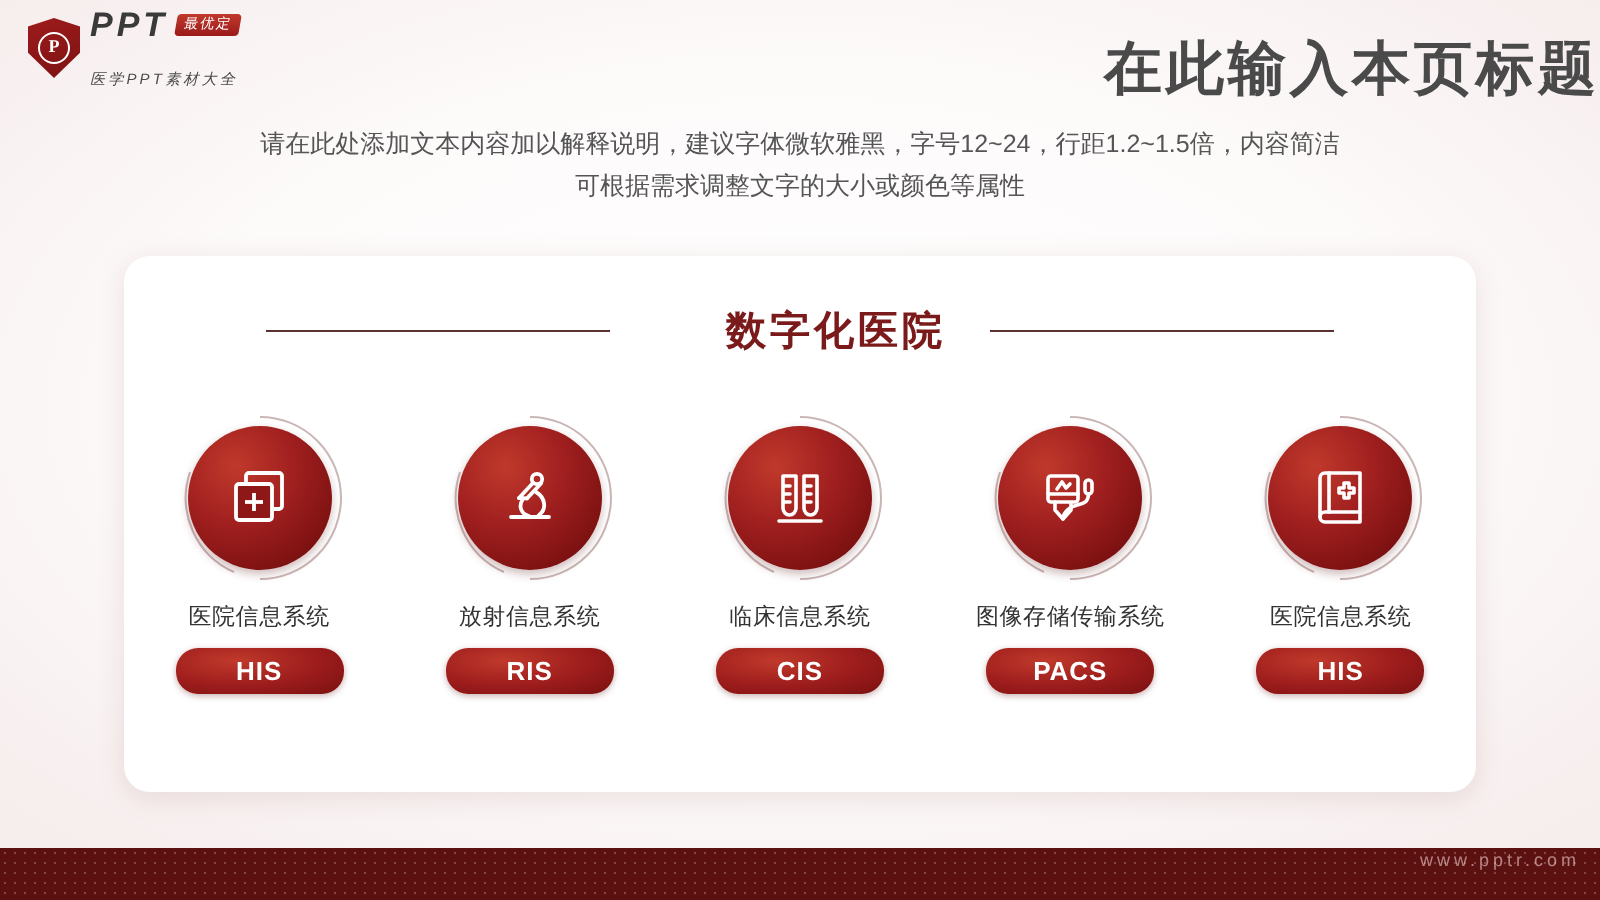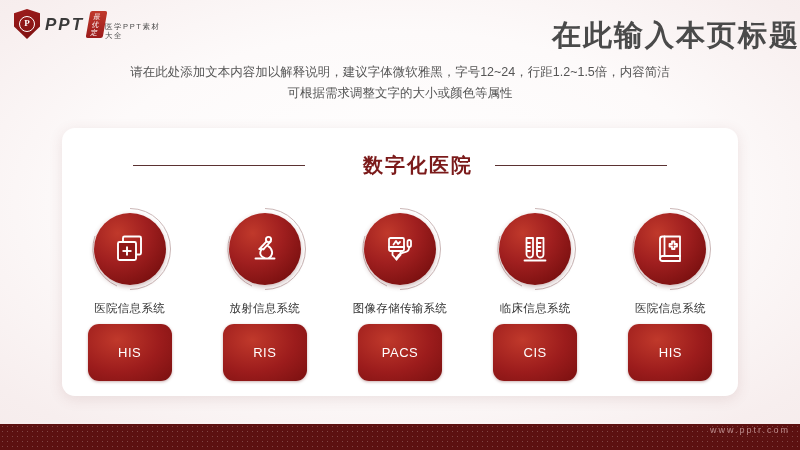--- a/index.html
+++ b/index.html
@@ -55,21 +55,21 @@
     border-radius: 50%;
     color: #ffffff;
     font-size: 9px;
     font-weight: bold;
     line-height: 13px;
     text-align: center;
     font-family: "Liberation Serif", serif;
   }
   .logo-text {
     display: flex;
-    flex-direction: row;
+    flex-direction: column;
     justify-content: flex-start;
   }
   .logo-row1 {
     display: flex;
     align-items: center;
   }
   .logo-ppt {
     font-size: 17px;
     font-weight: bold;
     font-style: italic;
@@ -87,20 +87,21 @@
     letter-spacing: 1px;
     transform: skewX(-10deg);
     line-height: 8px;
   }
   .logo-sub {
     font-size: 7.5px;
     color: #4a4a4a;
     letter-spacing: 1.6px;
     margin-top: 14px;
     line-height: 9px;
+    font-style: italic;
   }
 
   
   .title {
     position: absolute;
     top: 18px;
     left: 0;
     width: 800px;
     text-align: right;
     font-size: 29px;
@@ -202,26 +203,26 @@
   .item-label {
     margin-top: 9px;
     font-size: 11.5px;
     color: #333333;
     white-space: nowrap;
     letter-spacing: 0.3px;
   }
   .badge {
     margin-top: 8px;
     min-width: 58px;
-    padding: 21px 13px;
+    padding: 4px 13px;
     border-radius: 11px;
     background: radial-gradient(ellipse at 35% 28%, #c0392b 0%, #9c1c1c 55%, #7a1010 100%);
     color: #ffffff;
     font-size: 13px;
-    font-weight: normal;
+    font-weight: bold;
     text-align: center;
     letter-spacing: 0.5px;
     line-height: 15px;
     box-shadow: 0 1px 3px rgba(100,25,25,0.35);
   }
 
   
   .footer {
     position: absolute;
     left: 0;
@@ -312,41 +313,20 @@
               <path d="M 22.6 9.6 L 15.5 17.2"></path>
               <path d="M 11.5 17 L 15.5 17.2"></path>
               <path d="M 13.5 17.5 C 11 21 12.5 25 16.5 26"></path>
               <path d="M 20 14 C 25 17 25.5 23 21 26"></path>
               <line x1="7.5" y1="26.5" x2="26.5" y2="26.5"></line>
             </svg>
           </div>
         </div>
         <div class="item-label">放射信息系统</div>
         <div class="badge">RIS</div>
-      </div>
-
-      <div class="item">
-        <div class="circle-wrap">
-          <svg class="ring" viewBox="0 0 86 86">
-            <path d="M 43 2.5 A 40.5 40.5 0 0 1 83.5 43 A 40.5 40.5 0 0 1 43 83.5" fill="none" stroke="#cbb6b6" stroke-width="1"></path>
-            <path d="M 30 80 A 40.5 40.5 0 0 1 8 30" fill="none" stroke="#cbb6b6" stroke-width="1"></path>
-          </svg>
-          <div class="circle">
-            <svg width="34" height="34" viewBox="0 0 34 34" fill="none" stroke="#ffffff" stroke-width="1.8" stroke-linecap="round" stroke-linejoin="round">
-              <rect x="6" y="6" width="15" height="13" rx="1.5"></rect>
-              <line x1="6" y1="15" x2="21" y2="15"></line>
-              <path d="M 10.5 12.5 L 13 9 L 15 12 L 17 10"></path>
-              <rect x="24.5" y="8" width="3.5" height="7" rx="1.7"></rect>
-              <path d="M 26.2 15 C 26.2 21 21 19.5 17 22 C 14 24 13.5 26.5 13.5 27.5"></path>
-              <path d="M 9.5 19 L 9.5 23 L 13.5 27.5 L 17.5 23 L 17.5 20"></path>
-            </svg>
-          </div>
-        </div>
-        <div class="item-label">图像存储传输系统</div>
-        <div class="badge">PACS</div>
       </div>
 
       <div class="item">
         <div class="circle-wrap">
           <svg class="ring" viewBox="0 0 86 86">
             <path d="M 43 2.5 A 40.5 40.5 0 0 1 83.5 43 A 40.5 40.5 0 0 1 43 83.5" fill="none" stroke="#cbb6b6" stroke-width="1"></path>
             <path d="M 30 80 A 40.5 40.5 0 0 1 8 30" fill="none" stroke="#cbb6b6" stroke-width="1"></path>
           </svg>
           <div class="circle">
             <svg width="34" height="34" viewBox="0 0 34 34" fill="none" stroke="#ffffff" stroke-width="1.8" stroke-linecap="round" stroke-linejoin="round">
@@ -367,20 +347,41 @@
       </div>
 
       <div class="item">
         <div class="circle-wrap">
           <svg class="ring" viewBox="0 0 86 86">
             <path d="M 43 2.5 A 40.5 40.5 0 0 1 83.5 43 A 40.5 40.5 0 0 1 43 83.5" fill="none" stroke="#cbb6b6" stroke-width="1"></path>
             <path d="M 30 80 A 40.5 40.5 0 0 1 8 30" fill="none" stroke="#cbb6b6" stroke-width="1"></path>
           </svg>
           <div class="circle">
             <svg width="34" height="34" viewBox="0 0 34 34" fill="none" stroke="#ffffff" stroke-width="1.8" stroke-linecap="round" stroke-linejoin="round">
+              <rect x="6" y="6" width="15" height="13" rx="1.5"></rect>
+              <line x1="6" y1="15" x2="21" y2="15"></line>
+              <path d="M 10.5 12.5 L 13 9 L 15 12 L 17 10"></path>
+              <rect x="24.5" y="8" width="3.5" height="7" rx="1.7"></rect>
+              <path d="M 26.2 15 C 26.2 21 21 19.5 17 22 C 14 24 13.5 26.5 13.5 27.5"></path>
+              <path d="M 9.5 19 L 9.5 23 L 13.5 27.5 L 17.5 23 L 17.5 20"></path>
+            </svg>
+          </div>
+        </div>
+        <div class="item-label">图像存储传输系统</div>
+        <div class="badge">PACS</div>
+      </div>
+
+      <div class="item">
+        <div class="circle-wrap">
+          <svg class="ring" viewBox="0 0 86 86">
+            <path d="M 43 2.5 A 40.5 40.5 0 0 1 83.5 43 A 40.5 40.5 0 0 1 43 83.5" fill="none" stroke="#cbb6b6" stroke-width="1"></path>
+            <path d="M 30 80 A 40.5 40.5 0 0 1 8 30" fill="none" stroke="#cbb6b6" stroke-width="1"></path>
+          </svg>
+          <div class="circle">
+            <svg width="34" height="34" viewBox="0 0 34 34" fill="none" stroke="#ffffff" stroke-width="1.8" stroke-linecap="round" stroke-linejoin="round">
               <path d="M 7 7 C 7 5.6 8.1 4.5 9.5 4.5 L 27 4.5 L 27 24 L 9.5 24 C 8.1 24 7 25.1 7 26.5 L 7 7 Z"></path>
               <path d="M 7 26.5 C 7 27.9 8.1 29 9.5 29 L 27 29 L 27 24"></path>
               <line x1="11.5" y1="4.5" x2="11.5" y2="24"></line>
               <path d="M 19 9.5 L 21.5 9.5 L 21.5 12 L 24 12 L 24 14.5 L 21.5 14.5 L 21.5 17 L 19 17 L 19 14.5 L 16.5 14.5 L 16.5 12 L 19 12 Z"></path>
             </svg>
           </div>
         </div>
         <div class="item-label">医院信息系统</div>
         <div class="badge">HIS</div>
       </div>

